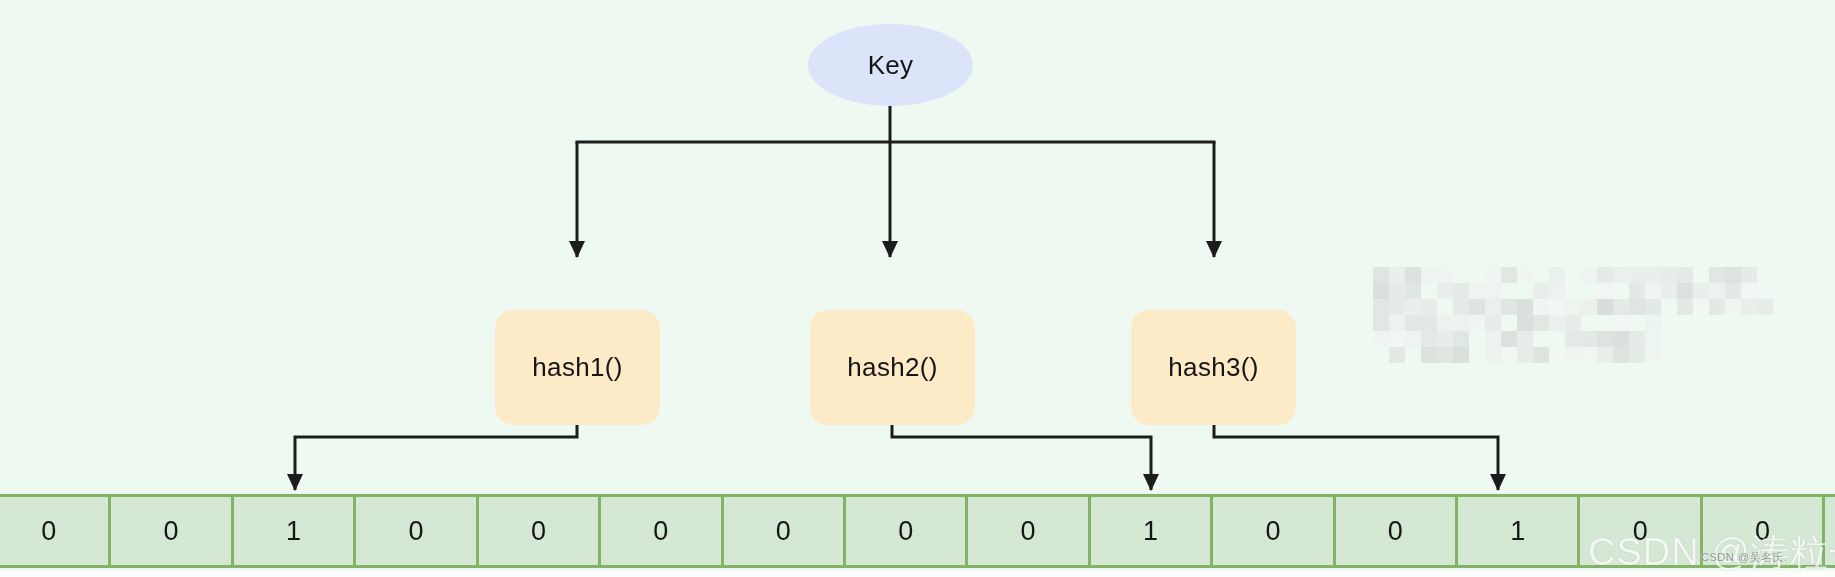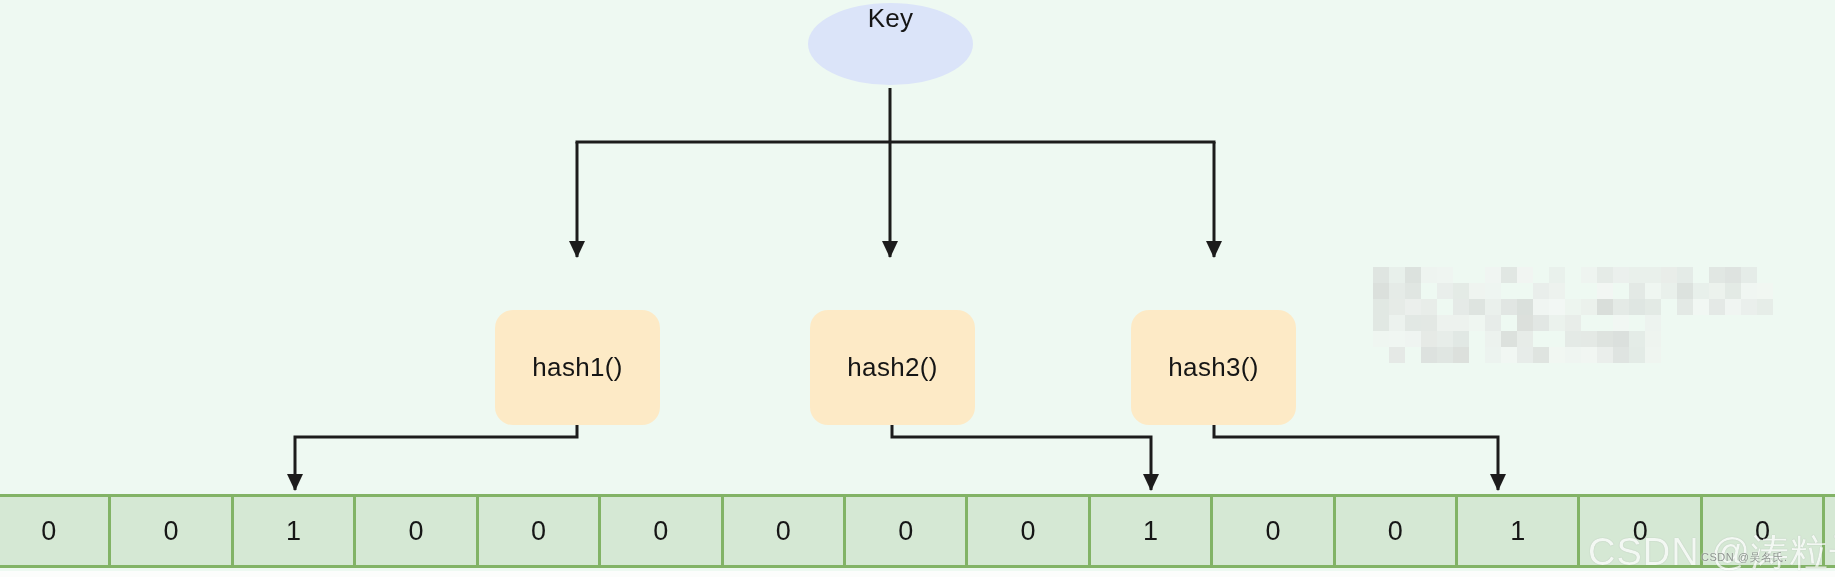--- a/index.html
+++ b/index.html
@@ -7,23 +7,23 @@
     --cell-fill:#d5e8d4; --cell-border:#82b366; --line:#1c1c1c;
   }
   *{box-sizing:border-box;}
   html,body{margin:0;padding:0;}
   body{font-family:"Liberation Sans", sans-serif;}
   .stage{position:relative;width:1835px;height:577px;background:var(--bg);overflow:hidden;}
   .connectors{position:absolute;left:0;top:0;width:1835px;height:577px;}
   .connectors path.link{fill:none;stroke:var(--line);stroke-width:3;}
   .node-label{color:#151515;font-size:26px;font-weight:500;letter-spacing:.3px;}
   .key-ellipse{
-    position:absolute;left:808px;top:3px;width:165px;height:82px;
+    position:absolute;left:808px;top:24px;width:165px;height:82px;
     background:var(--key-fill);border-radius:50%;
-    display:flex;justify-content:center;
+    display:flex;align-items:center;justify-content:center;
   }
   .hash-box{
     position:absolute;top:262px;width:165px;height:115px;
     background:var(--hash-fill);border-radius:18px;
     display:flex;align-items:center;justify-content:center;margin-top:48px;
   }
   .bit-row{
     position:absolute;left:-14px;top:494px;height:74px;width:1980px;
     display:flex;
     border-top:3px solid var(--cell-border);

